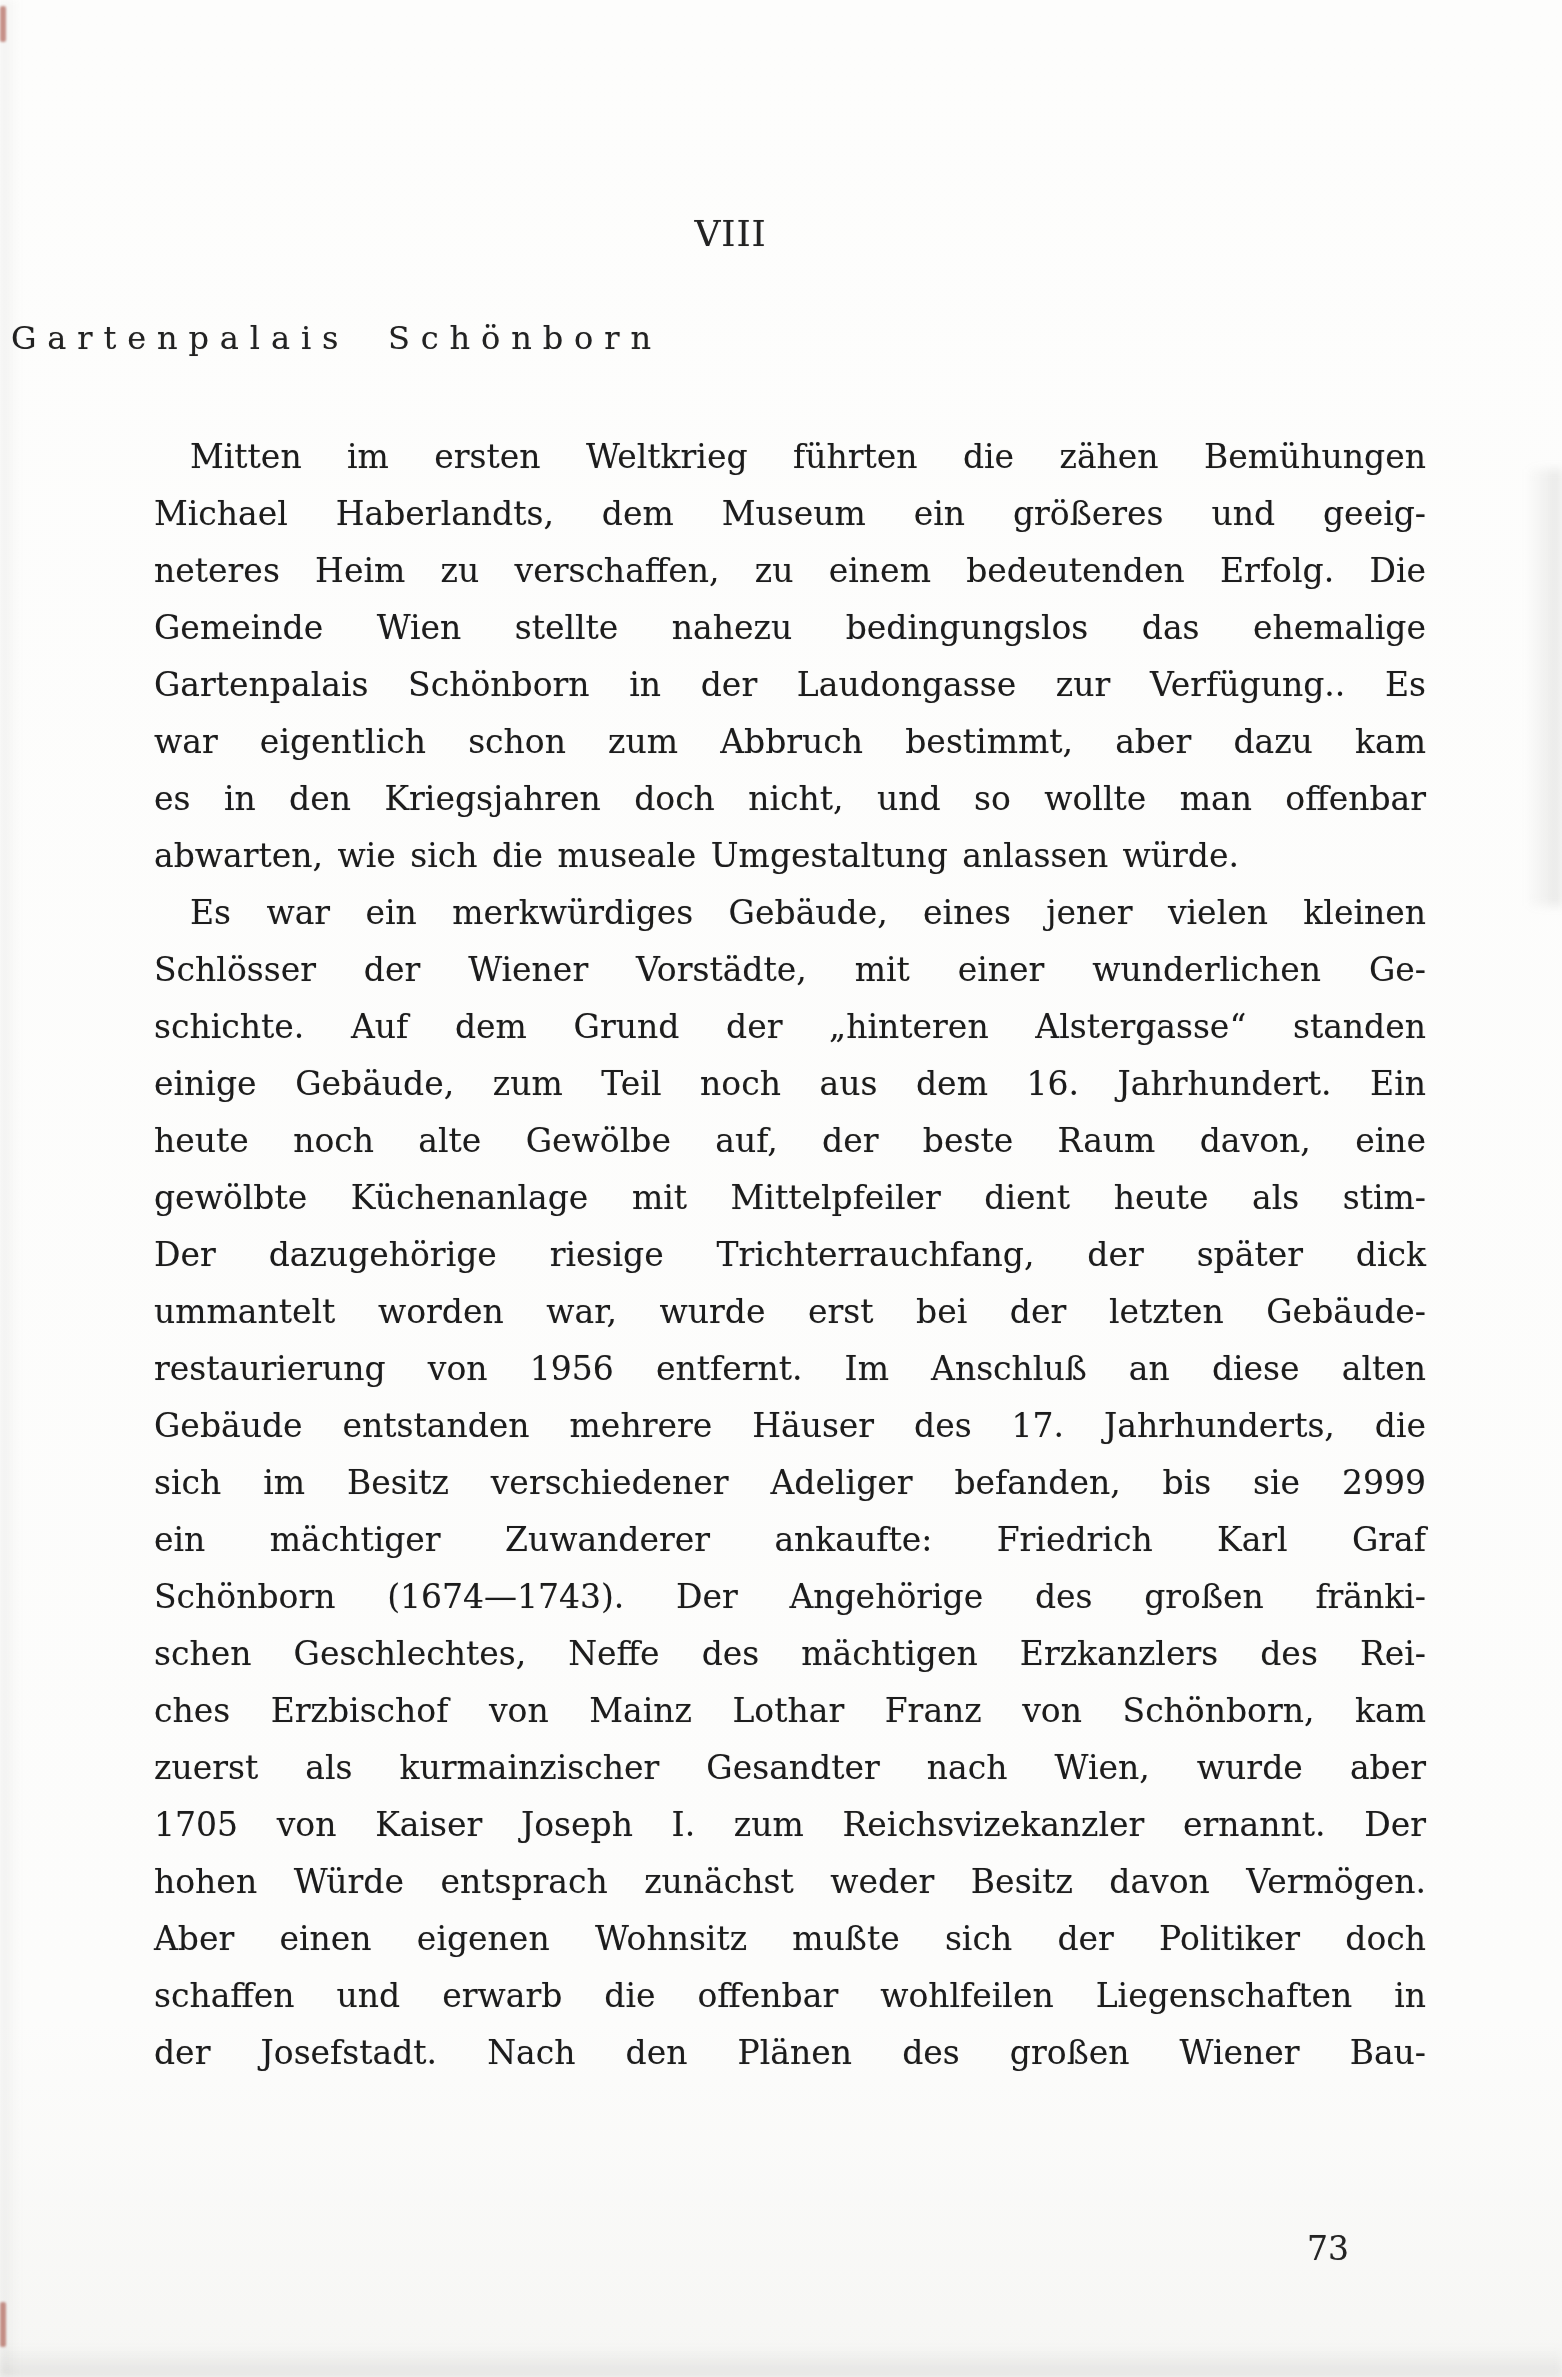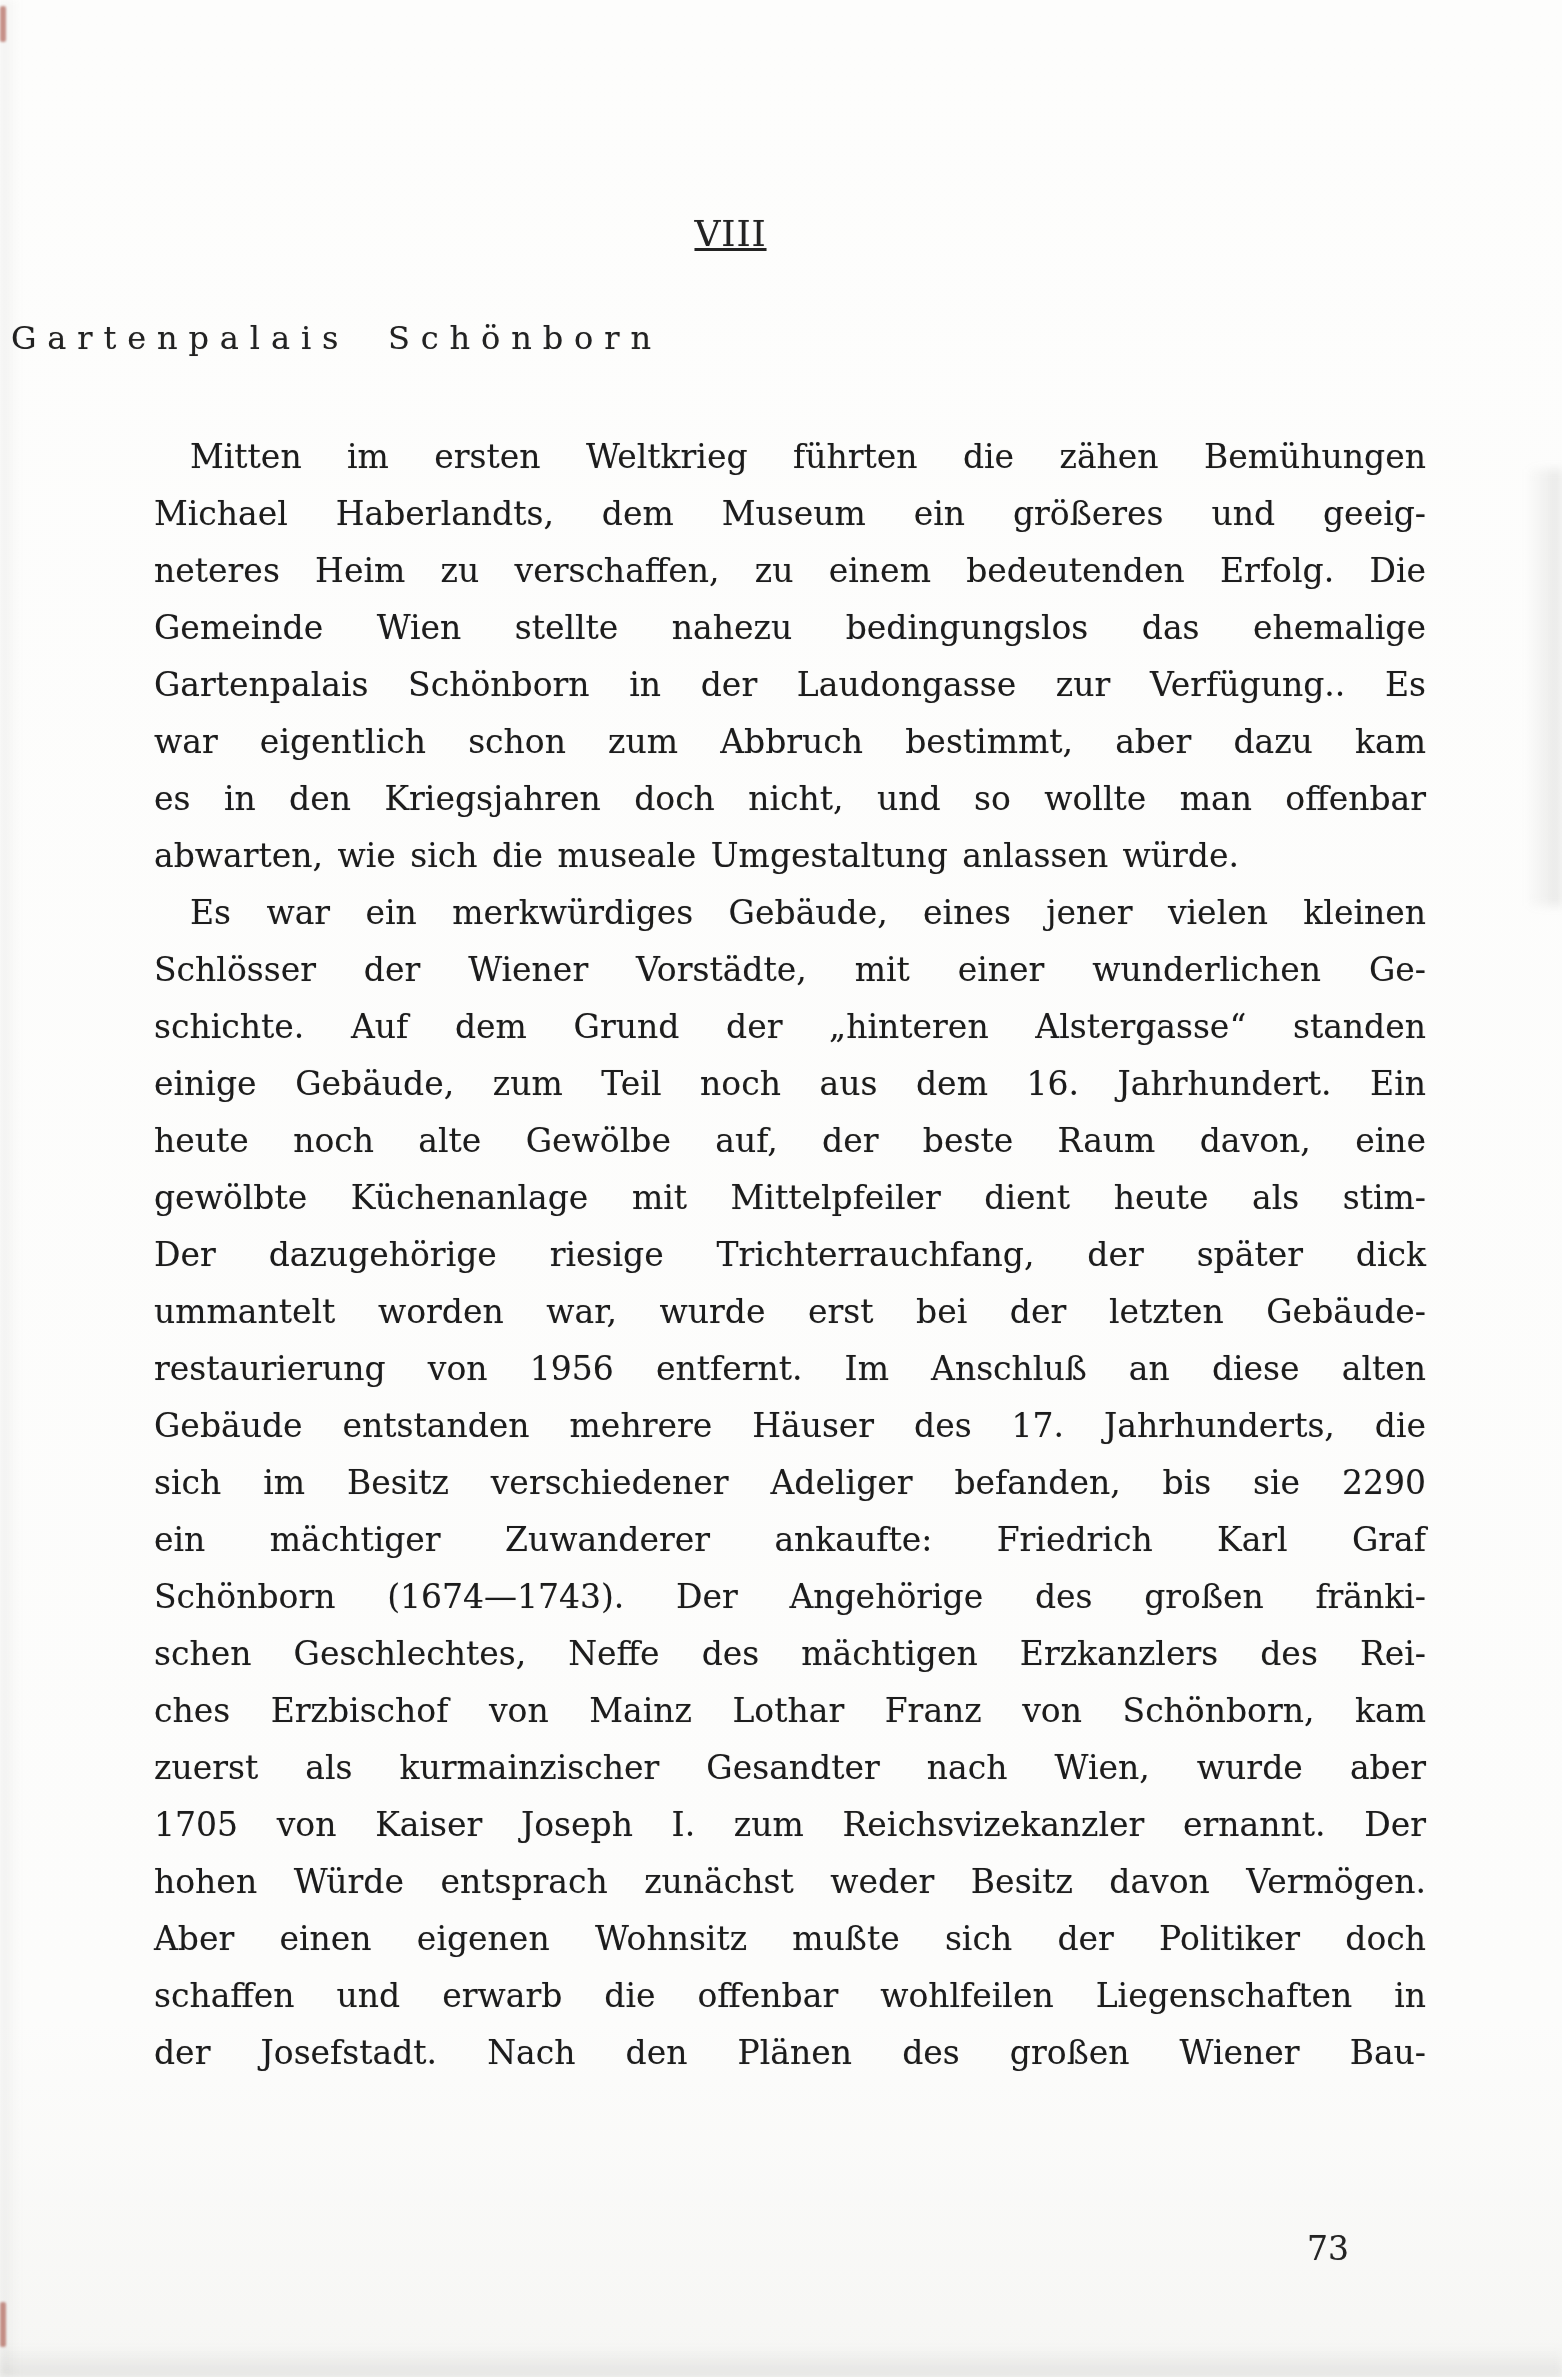--- a/index.html
+++ b/index.html
@@ -16,21 +16,20 @@
     background: linear-gradient(180deg, #fdfdfc 0%, #fcfcfb 85%, #f6f6f4 100%);
   }
   .chapter {
     position: absolute;
     top: 216px; left: 0; width: 1461px;
     text-align: center;
     font-size: 36px; line-height: 1;
     letter-spacing: 0.8px;
     color: #232323;
     text-shadow: 0 0 0.8px rgba(20,20,20,.35);
-    text-decoration: underline;
   }
   .title {
     position: absolute;
     top: 322px; left: 0; width: 1515px;
     text-align: left;
     font-size: 32px; line-height: 1;
     letter-spacing: 0.34em;
     word-spacing: 0.55em;
     padding-left: 0.34em; 
     color: #222;
@@ -116,21 +115,21 @@
         <div class="line indent">Es war ein merkwürdiges Gebäude, eines jener vielen kleinen</div>
         <div class="line">Schlösser der Wiener Vorstädte, mit einer wunderlichen Ge-</div>
         <div class="line">schichte. Auf dem Grund der „hinteren Alstergasse“ standen</div>
         <div class="line">einige Gebäude, zum Teil noch aus dem 16. Jahrhundert. Ein</div>
         <div class="line">heute noch alte Gewölbe auf, der beste Raum davon, eine</div>
         <div class="line">gewölbte Küchenanlage mit Mittelpfeiler dient heute als stim-</div>
         <div class="line">Der dazugehörige riesige Trichterrauchfang, der später dick</div>
         <div class="line">ummantelt worden war, wurde erst bei der letzten Gebäude-</div>
         <div class="line">restaurierung von 1956 entfernt. Im Anschluß an diese alten</div>
         <div class="line">Gebäude entstanden mehrere Häuser des 17. Jahrhunderts, die</div>
-        <div class="line">sich im Besitz verschiedener Adeliger befanden, bis sie 2290</div>
+        <div class="line">sich im Besitz verschiedener Adeliger befanden, bis sie 2999</div>
         <div class="line">ein mächtiger Zuwanderer ankaufte: Friedrich Karl Graf</div>
         <div class="line">Schönborn (1674—1743). Der Angehörige des großen fränki-</div>
         <div class="line">schen Geschlechtes, Neffe des mächtigen Erzkanzlers des Rei-</div>
         <div class="line">ches Erzbischof von Mainz Lothar Franz von Schönborn, kam</div>
         <div class="line">zuerst als kurmainzischer Gesandter nach Wien, wurde aber</div>
         <div class="line">1705 von Kaiser Joseph I. zum Reichsvizekanzler ernannt. Der</div>
         <div class="line">hohen Würde entsprach zunächst weder Besitz davon Vermögen.</div>
         <div class="line">Aber einen eigenen Wohnsitz mußte sich der Politiker doch</div>
         <div class="line">schaffen und erwarb die offenbar wohlfeilen Liegenschaften in</div>
         <div class="line">der Josefstadt. Nach den Plänen des großen Wiener Bau-</div>

